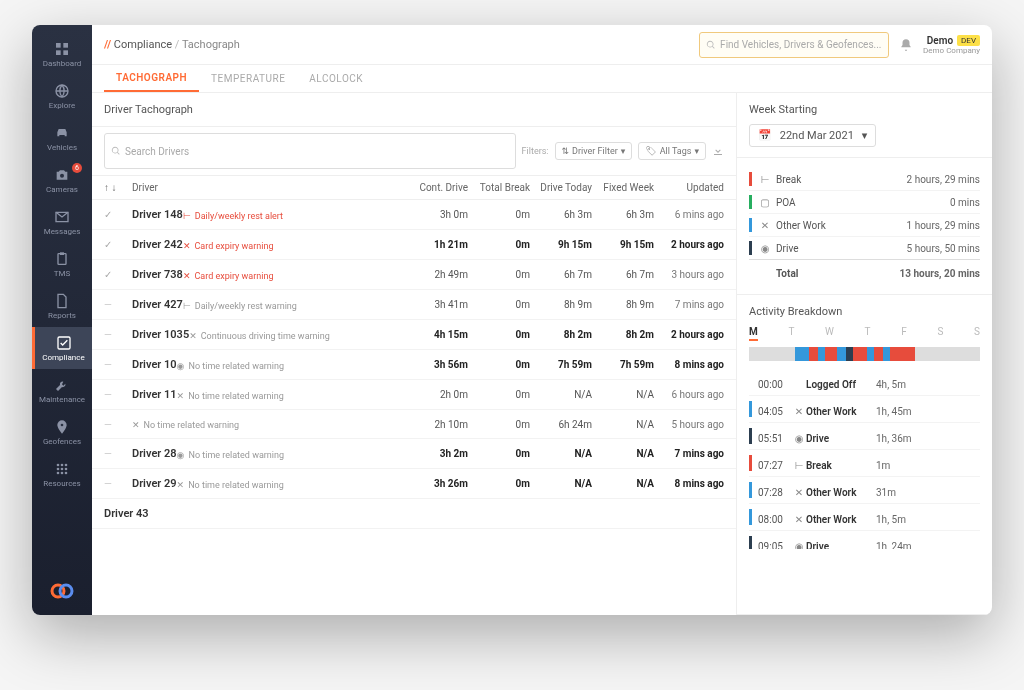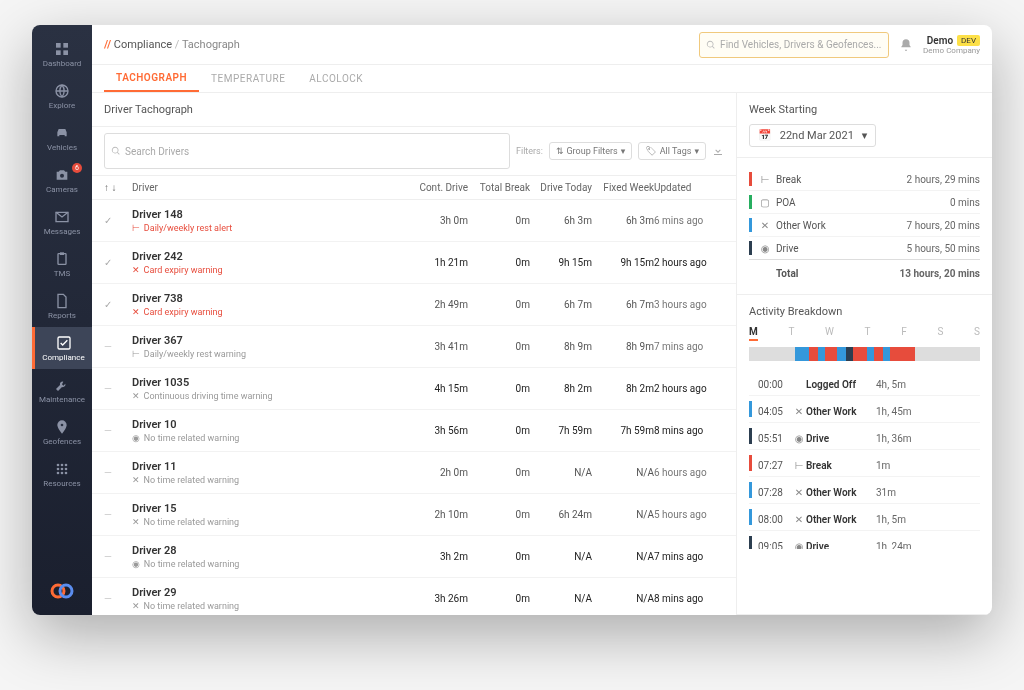--- a/index.html
+++ b/index.html
@@ -32,30 +32,30 @@
 .filter-row{display:flex;align-items:center;padding:6px 12px;gap:6px;border-bottom:1px solid #eee}
 .search-drivers{flex:1;display:flex;align-items:center;border:1px solid #ddd;border-radius:3px;height:36px;padding:0 6px;font-size:10px;color:#aaa}
 .search-drivers svg{width:10px;height:10px;margin-right:4px;fill:#bbb}
 .filter-label{font-size:9px;color:#aaa}
 .pill{border:1px solid #ddd;border-radius:3px;font-size:9px;color:#777;padding:3px 6px;display:flex;align-items:center;gap:3px;cursor:pointer}
 .dl-icon{color:#aaa;cursor:pointer}
 .table-head{display:flex;padding:6px 12px;font-size:10px;color:#666;border-bottom:1px solid #eee}
 .col-sort{width:28px}
 .col-driver{flex:1}
 .col-num{width:62px;text-align:right}
-.col-upd{width:70px;text-align:left}
+.col-upd{width:70px;text-align:right}
 .table-body{flex:1;overflow-y:auto}
 .row{display:flex;padding:8px 12px;border-bottom:1px solid #f2f2f2;font-size:10px;align-items:center}
 .row .col-sort{display:flex;align-items:center;gap:2px;color:#bbb}
-.row .col-driver{display:flex;flex-direction:column}
+.row .col-driver{display:flex;}
 .row .driver-name{font-weight:600;color:#333;font-size:11px}
 .row .warning{display:flex;align-items:center;gap:4px;color:#999;font-size:9px;margin-top:2px}
 .row .warning.alert{color:#e74c3c}
 .row .col-num{color:#555}
-.row .col-num.hl,.row .col-upd.hl{font-weight:400;color:#222}
+.row .col-num.hl,.row .col-upd.hl{font-weight:700;color:#222}
 .row .col-upd{color:#777}
 .right-panel{width:255px;display:flex;flex-direction:column;overflow:hidden}
 .rp-section{border-bottom:1px solid #eee;padding:10px 12px}
 .rp-title{font-size:11px;color:#555;margin-bottom:8px}
 .date-picker{border:1px solid #ddd;border-radius:3px;padding:4px 8px;font-size:11px;color:#555;display:inline-flex;align-items:center;gap:8px;cursor:pointer}
 .summary-row{display:flex;align-items:center;font-size:10px;color:#555;padding:4px 0;border-bottom:1px solid #f3f3f3}
 .summary-row:last-child{border:none}
 .summary-row .bar{width:3px;height:14px;margin-right:6px}
 .summary-row .icon{width:14px;display:inline-flex;justify-content:center;margin-right:4px;color:#888}
 .summary-row .label{flex:1}
@@ -204,21 +204,21 @@
         <div class="filter-row">
           <div class="search-drivers">
             <svg viewBox="0 0 24 24">
                 <path d="M10 2a8 8 0 016.3 12.9l4.4 4.4-1.4 1.4-4.4-4.4A8 8 0 1110 2zm0 2a6 6 0 100 12 6 6 0 000-12z"></path>
               </svg>
             <span>Search Drivers</span>
           </div>
           <span class="filter-label">Filters:</span>
           <div class="pill">
               <span>⇅</span>
-              <span>Group Filters</span>
+              <span>Driver Filter</span>
               <span>▾</span>
             </div>
           <div class="pill">
               <span>🏷</span>
               <span>All Tags</span>
               <span>▾</span>
             </div>
           <span class="dl-icon ico">
               <svg width="12" height="12" viewBox="0 0 24 24" fill="currentColor">
                 <path d="M12 3v10l4-4 1.4 1.4L12 16 6.6 10.4 8 9l4 4V3h0zM4 18h16v2H4z"></path>
@@ -275,21 +275,21 @@
               <div class="col-num">0m</div>
               <div class="col-num">6h 7m</div>
               <div class="col-num">6h 7m</div>
               <div class="col-upd">3 hours ago</div>
             </div>
             <div class="row">
               <div class="col-sort">
                 <span style="color:#ccc">—</span>
               </div>
               <div class="col-driver">
-                <span class="driver-name">Driver 367</span>
+                <span class="driver-name">Driver 427</span>
                 <span class="warning"><span>⊢</span>Daily/weekly rest warning</span>
               </div>
               <div class="col-num">3h 41m</div>
               <div class="col-num">0m</div>
               <div class="col-num">8h 9m</div>
               <div class="col-num">8h 9m</div>
               <div class="col-upd">7 mins ago</div>
             </div>
             <div class="row">
               <div class="col-sort">
@@ -331,21 +331,20 @@
               <div class="col-num">0m</div>
               <div class="col-num">N/A</div>
               <div class="col-num">N/A</div>
               <div class="col-upd">6 hours ago</div>
             </div>
             <div class="row">
               <div class="col-sort">
                 <span style="color:#ccc">—</span>
               </div>
               <div class="col-driver">
-                <span class="driver-name">Driver 15</span>
                 <span class="warning"><span>✕</span>No time related warning</span>
               </div>
               <div class="col-num">2h 10m</div>
               <div class="col-num">0m</div>
               <div class="col-num">6h 24m</div>
               <div class="col-num">N/A</div>
               <div class="col-upd">5 hours ago</div>
             </div>
             <div class="row">
               <div class="col-sort">
@@ -402,21 +401,21 @@
               <div class="summary-row">
                 <span class="bar" style="background:#27ae60"></span>
                 <span class="icon">▢</span>
                 <span class="label">POA</span>
                 <span class="val">0 mins</span>
               </div>
               <div class="summary-row">
                 <span class="bar" style="background:#3498db"></span>
                 <span class="icon">✕</span>
                 <span class="label">Other Work</span>
-                <span class="val">7 hours, 20 mins</span>
+                <span class="val">1 hours, 29 mins</span>
               </div>
               <div class="summary-row">
                 <span class="bar" style="background:#2c3e50"></span>
                 <span class="icon">◉</span>
                 <span class="label">Drive</span>
                 <span class="val">5 hours, 50 mins</span>
               </div>
             </div>
           <div class="summary-row total">
             <span class="bar" style="visibility:hidden"></span>

